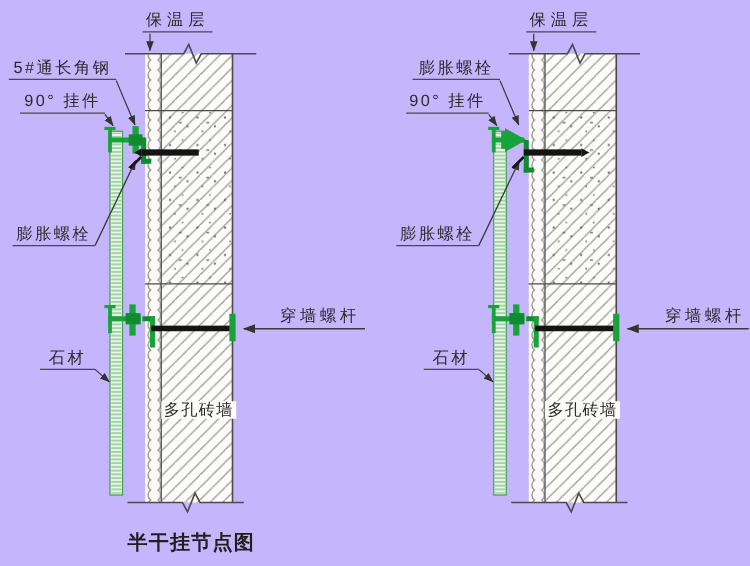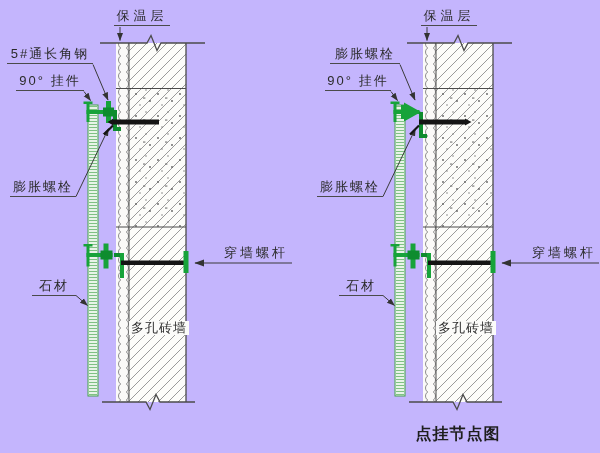--- a/index.html
+++ b/index.html
@@ -154,30 +154,30 @@
   <div class="lbl underline" style="left:16px;top:74px;width:68px;">90° 挂件</div>
 
   <div class="lbl underline" style="left:10px;top:180px;width:66px;">膨胀螺栓</div>
 
   <div class="lbl underline" style="left:32px;top:279px;width:44px;">石材</div>
 
   <div class="lbl wall-label" style="left:129px;top:321px;width:58px;">多孔砖墙</div>
 
   <div class="lbl" style="left:222px;top:246px;width:68px;letter-spacing:3px;">穿墙螺杆</div>
 
+  <div class="caption" style="left:88px;top:424px;width:130px;">半干挂节点图</div>
 
   <div class="lbl underline spread" style="left:421px;top:9px;width:56px;">保温层</div>
 
   <div class="lbl underline" style="left:330px;top:47px;width:70px;">膨胀螺栓</div>
 
   <div class="lbl underline" style="left:325px;top:74px;width:66px;">90° 挂件</div>
 
   <div class="lbl underline" style="left:317px;top:180px;width:66px;">膨胀螺栓</div>
 
   <div class="lbl underline" style="left:339px;top:279px;width:44px;">石材</div>
 
   <div class="lbl wall-label" style="left:436px;top:321px;width:58px;">多孔砖墙</div>
 
   <div class="lbl" style="left:530px;top:246px;width:68px;letter-spacing:3px;">穿墙螺杆</div>
 
-  <div class="caption" style="left:398px;top:424px;width:120px;">点挂节点图</div>
 
 </div>
 
 </body></html>

